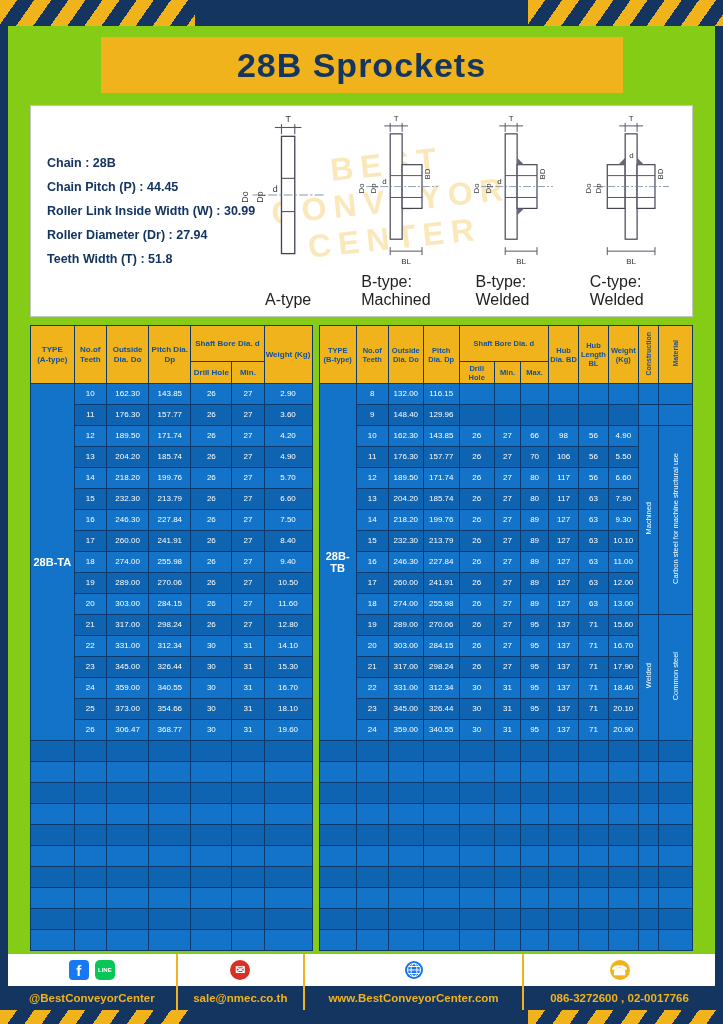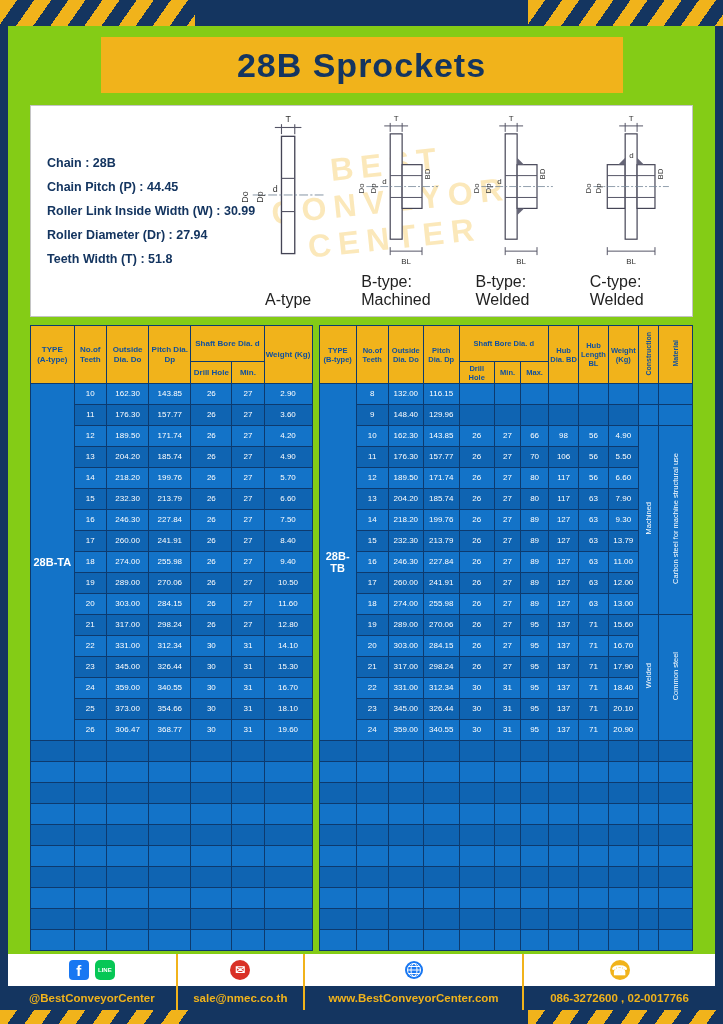--- a/index.html
+++ b/index.html
@@ -582,21 +582,21 @@
             </tr>
             <tr class="alt">
               <td>15</td>
               <td>232.30</td>
               <td>213.79</td>
               <td>26</td>
               <td>27</td>
               <td>89</td>
               <td>127</td>
               <td>63</td>
-              <td>13.79</td>
+              <td>10.10</td>
             </tr>
             <tr>
               <td>16</td>
               <td>246.30</td>
               <td>227.84</td>
               <td>26</td>
               <td>27</td>
               <td>89</td>
               <td>127</td>
               <td>63</td>

